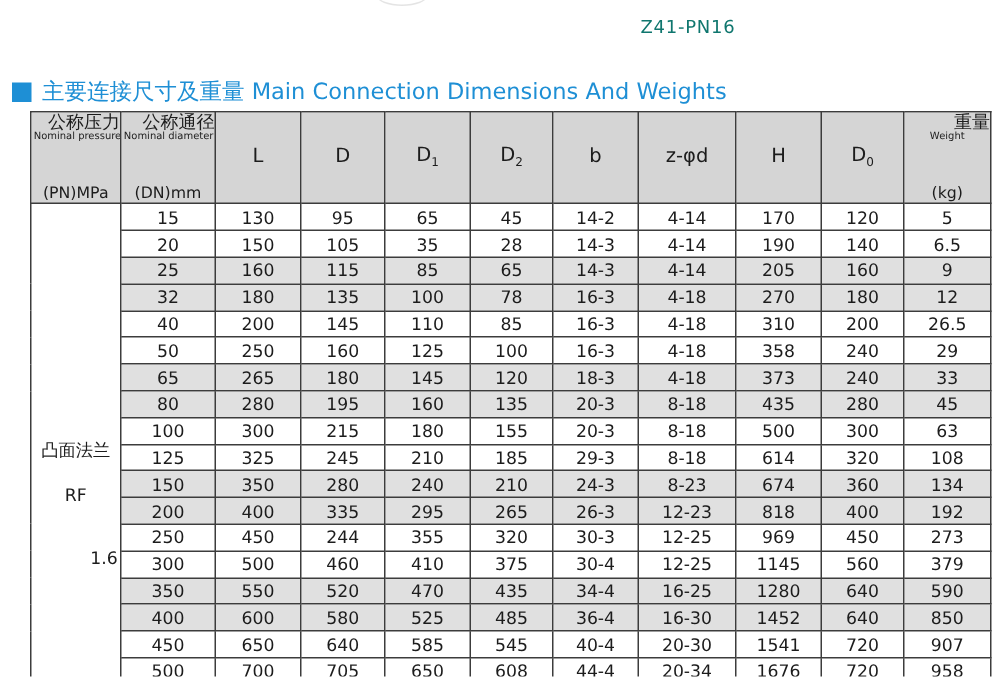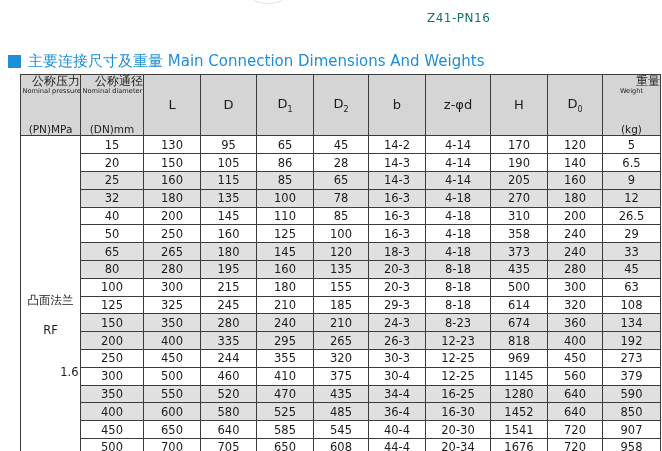--- a/index.html
+++ b/index.html
@@ -178,21 +178,21 @@
         <td>14-2</td>
         <td>4-14</td>
         <td>170</td>
         <td>120</td>
         <td>5</td>
       </tr>
       <tr>
         <td>20</td>
         <td>150</td>
         <td>105</td>
-        <td>86</td>
+        <td>35</td>
         <td>28</td>
         <td>14-3</td>
         <td>4-14</td>
         <td>190</td>
         <td>140</td>
         <td>6.5</td>
       </tr>
       <tr class="shaded">
         <td>25</td>
         <td>160</td>

